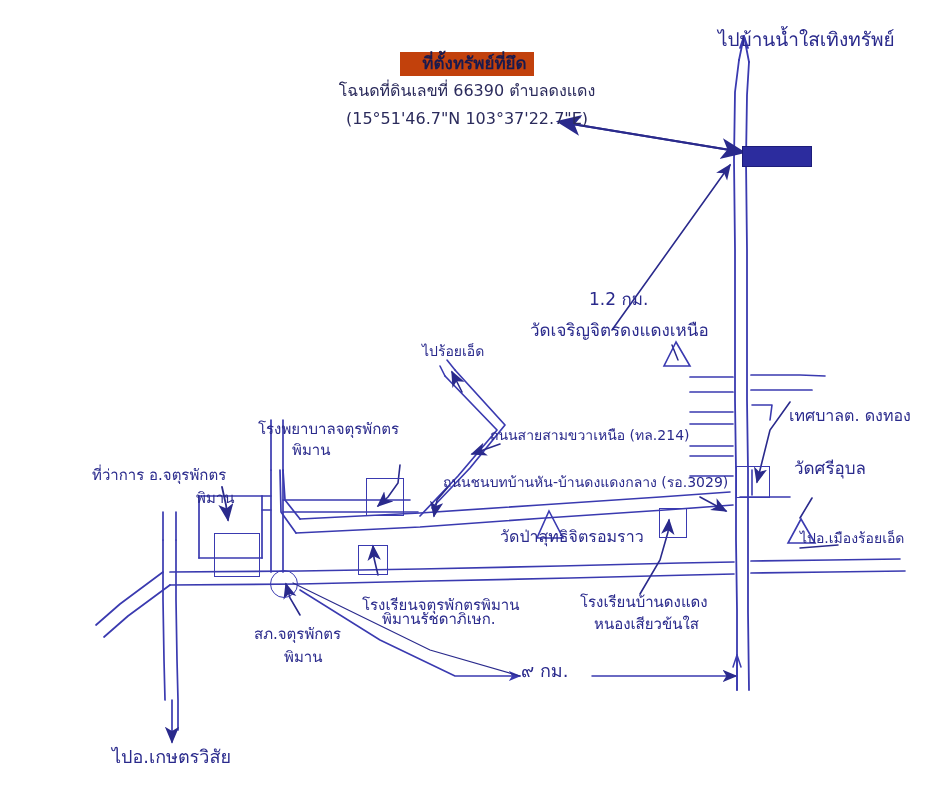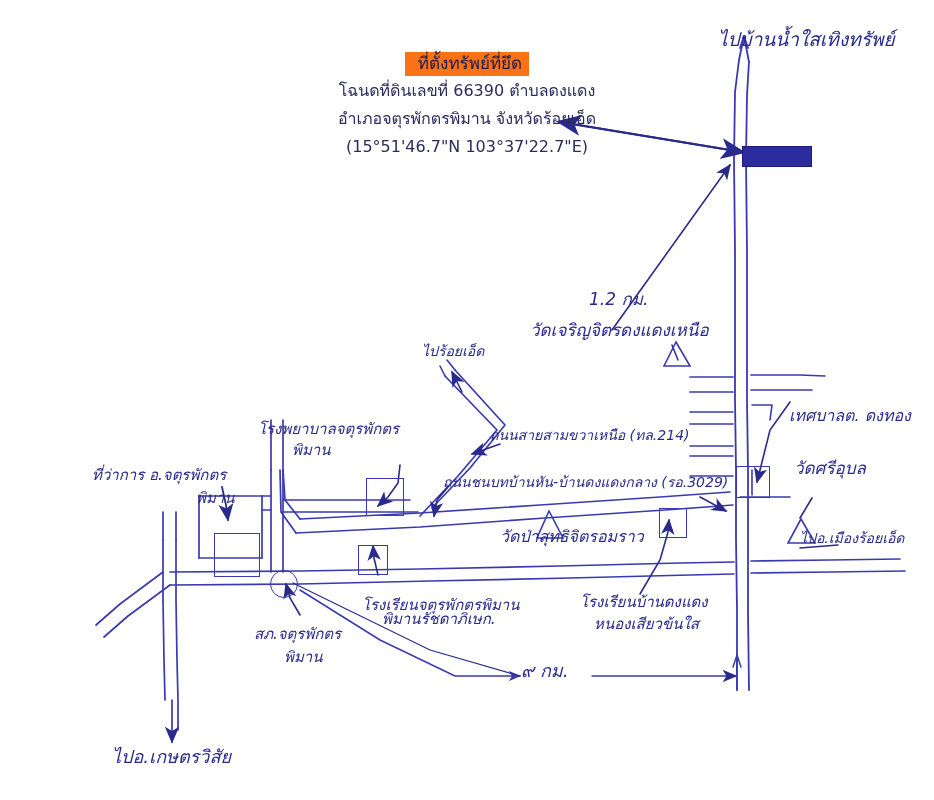--- a/index.html
+++ b/index.html
@@ -7,34 +7,34 @@
     width:934px;height:800px;position:relative;overflow:hidden;
     font-family:"DejaVu Sans","Liberation Sans",sans-serif;
     background:#ffffff;
   }
   #map-canvas{position:absolute;inset:0;width:934px;height:800px;}
   .hdr{
     position:absolute;left:0;right:0;top:52px;text-align:center;
     pointer-events:none;
   }
   .hdr-title{
-    display:inline-block;font-size:17px;font-weight:normal;color:#1a1a4e;
-    background:#f97316;padding:1px 7px 2px 13px;line-height:1.25;
+    display:inline-block;font-size:17px;font-weight:bold;color:#1a1a4e;
+    background:#c2410c;padding:1px 7px 2px 22px;line-height:1.25;
   }
   .hdr-line{
     display:block;font-size:16px;color:#2b2b5c;line-height:1.62;
     margin-top:2px;
     text-align:center;
   }
   .hw{
     position:absolute;color:#2a2a8c;white-space:nowrap;
     font-family:"DejaVu Sans","Liberation Sans",sans-serif;
     line-height:1.22;pointer-events:none;
   }
-  .hw.it{font-style:italic;}
+  .hw.it{}
   .prop-mark{
     position:absolute;background:#2c2c9e;border:1px solid #1d1d7a;
   }
   .bld{position:absolute;border:1.6px solid #3a3ab0;background:transparent;}
   .circ{position:absolute;border:1.7px solid #3a3ab0;border-radius:50%;background:transparent;}
 </style>
 </head>
 <body>
 
 <svg id="map-canvas" viewBox="0 0 934 800">
@@ -198,21 +198,20 @@
 <div class="bld" style="left:358px;top:545px;width:28px;height:28px;"></div>
 <div class="bld" style="left:659px;top:508px;width:26px;height:28px;"></div>
 <div class="bld" style="left:736px;top:466px;width:32px;height:30px;"></div>
 <div class="circ" style="left:270px;top:570px;width:26px;height:26px;"></div>
 
 <div class="prop-mark" style="left:742px;top:146px;width:68px;height:19px;"></div>
 
 <div class="hdr">
   <div class="hdr-title">ที่ตั้งทรัพย์ที่ยึด</div>
   <span class="hdr-line">โฉนดที่ดินเลขที่ 66390 ตำบลดงแดง</span>
-  <span class="hdr-line">อำเภอจตุรพักตรพิมาน จังหวัดร้อยเอ็ด</span>
   <span class="hdr-line">(15°51'46.7"N 103°37'22.7"E)</span>
 </div>
 
 <div class="hw it" style="left:718px;top:28px;font-size:19px;">ไปบ้านน้ำใสเทิงทรัพย์</div>
 
 <div class="hw it" style="left:589px;top:289px;font-size:17px;">1.2 กม.</div>
 
 <div class="hw it" style="left:530px;top:320px;font-size:17px;">วัดเจริญจิตรดงแดงเหนือ</div>
 
 <div class="hw it" style="left:789px;top:406px;font-size:16px;">เทศบาลต. ดงทอง</div>

